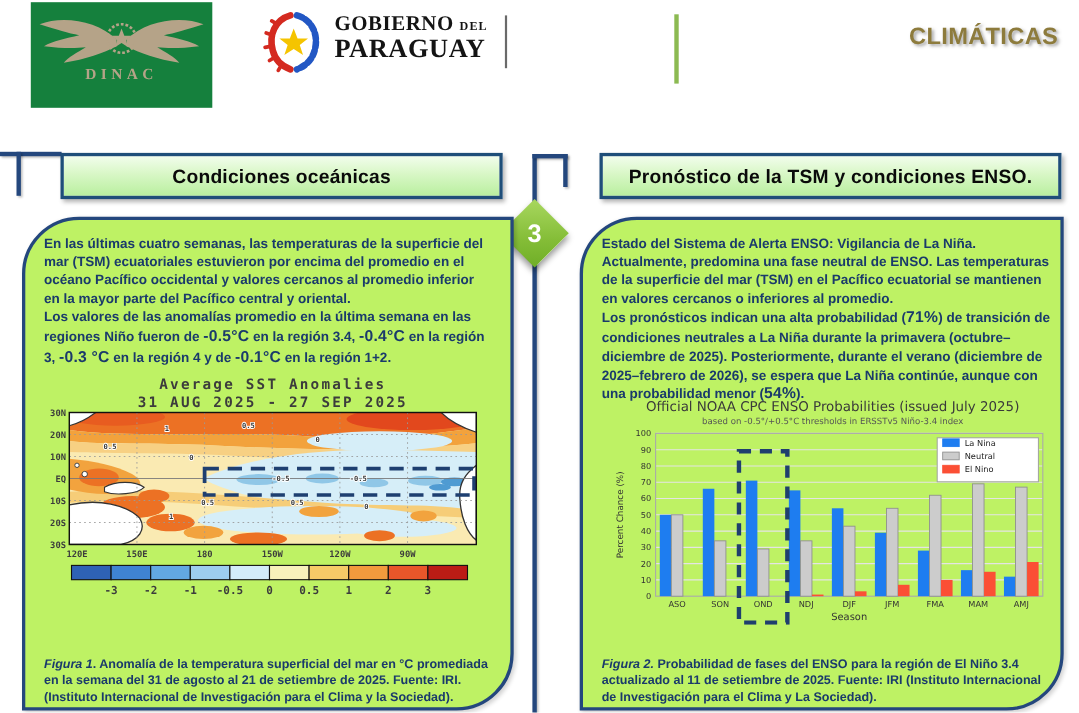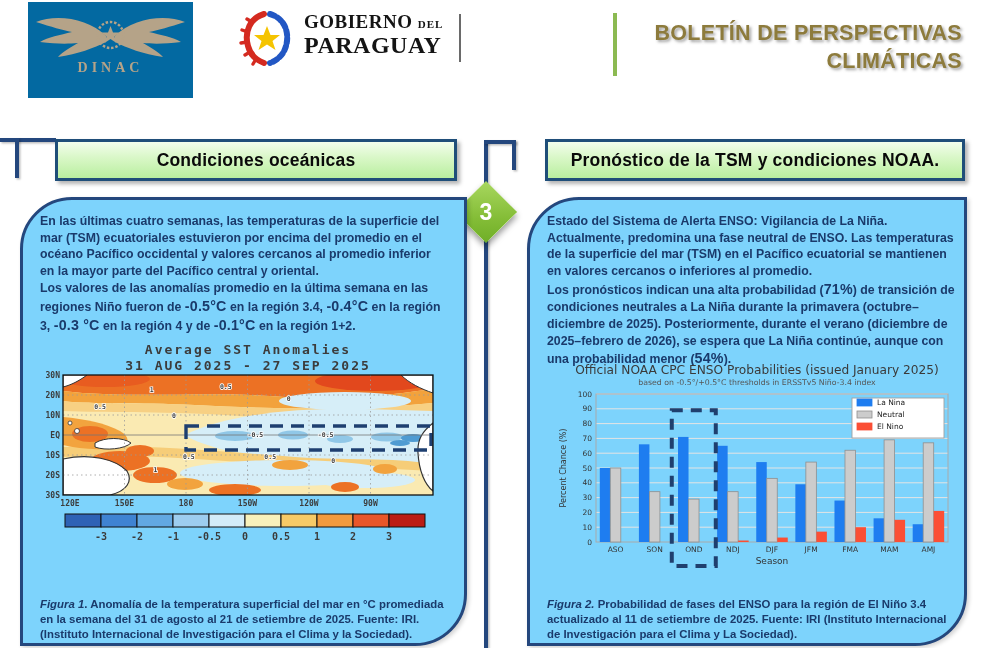--- a/index.html
+++ b/index.html
@@ -1,41 +1,41 @@
 <!DOCTYPE html>
 <html><head>
 <meta charset="utf-8">
 <style>
   html,body{margin:0;padding:0;background:#ffffff;}
   body{font-family:"Liberation Sans",sans-serif;}
   #page{position:relative;width:981px;height:648px;background:#fff;overflow:hidden;}
 
   
-  .dinac-box{position:absolute;left:28px;top:2px;width:165px;height:96px;background:#0369a1;}
+  .dinac-box{position:absolute;left:28px;top:2px;width:165px;height:96px;background:#15803d;}
   .gov-logo{position:absolute;left:238px;top:8px;height:60px;}
   .gov-text{position:absolute;top:12px;font-family:"Liberation Serif",serif;font-weight:700;color:#141414;line-height:1.0;}
   .gov-text .l1{font-size:19px;letter-spacing:.5px;font-family:Liberation Serif, serif;}
   .gov-text .l1 .small{font-size:11px;letter-spacing:1px;}
   .gov-text .l2{font-size:24px;letter-spacing:.5px;margin-top:2px;}
   .gov-divider{position:absolute;left:459px;top:14px;width:2px;height:48px;background:#6a6a6a;}
   .accent-line{position:absolute;left:613px;top:13px;width:4px;height:63px;background:#8cba52;}
   .bulletin-title{position:absolute;left:628px;top:20px;width:334px;text-align:right;font-size:21.5px;font-weight:700;color:#8d7b3c;line-height:1.3;letter-spacing:.3px;text-shadow:2px 2px 3px rgba(90,90,90,.55);}
 
   
   .nline{position:absolute;background:#24477d;box-shadow:1.5px 1.5px 2px rgba(0,0,0,.25);}
   .diamond{position:absolute;left:464px;top:190px;width:44px;height:44px;transform:rotate(45deg);background:linear-gradient(135deg,#a8d75f 0%,#84bd37 60%,#6fae27 100%);box-shadow:3px 3px 6px rgba(0,0,0,.4);}
   .diamond-num{position:absolute;left:464px;top:190px;width:44px;height:44px;display:flex;align-items:center;justify-content:center;color:#fff;font-size:23px;font-weight:700;}
 
   
   .sec-title{position:absolute;height:36px;border:3px solid #1f4e79;background:linear-gradient(180deg,#f2fdec 0%,#d8f7c6 45%,#b9ef9f 100%);box-shadow:2.5px 2.5px 4px rgba(0,0,0,.3);display:flex;align-items:center;justify-content:center;font-size:17.5px;font-weight:800;color:#0a0a0a;letter-spacing:.2px;}
   #title-left{left:55px;top:139px;width:396px;}
   #title-right{left:545px;top:139px;width:414px;}
 
   
-  .panel{position:absolute;top:197px;height:443px;background:#7dd3fc;border:3px solid #24477d;border-radius:52px 0 52px 0;box-shadow:2px 2px 4px rgba(0,0,0,.18);}
+  .panel{position:absolute;top:197px;height:443px;background:#bef264;border:3px solid #24477d;border-radius:52px 0 52px 0;box-shadow:2px 2px 4px rgba(0,0,0,.18);}
   #panel-left{left:20px;width:441px;}
   #panel-right{left:527px;width:434px;}
   .body-text{position:absolute;left:17px;top:13px;width:404px;font-size:12.3px;font-weight:700;color:#1a3a6b;line-height:1.36;}
   .body-text p{margin:0;}
   .body-text .hl{font-size:1.16em;letter-spacing:.2px;}
   .intro-line{}
   .caption{position:absolute;left:17px;top:397px;width:408px;font-size:11.4px;font-weight:700;color:#1a3a6b;line-height:1.33;}
 
   
   #sst-figure{position:absolute;left:12px;top:139px;}
@@ -72,34 +72,33 @@
     <path d="M29,18 L32.5,27 L42,27 L34.5,33 L37.5,42 L29,36.5 L20.5,42 L23.5,33 L16,27 L25.5,27 Z" fill="#f5c400"></path>
   </svg>
   <div class="gov-text" style="left:304px;">
     <div class="l1"><span>GOBIERNO</span> <span class="small">DEL</span></div>
     <div class="l2">PARAGUAY</div>
   </div>
   <div class="gov-divider"></div>
 
   <div class="accent-line"></div>
   <div class="bulletin-title">
-    <div>BOLETÍN DE PERSPECTIVAS</div>
     <div>CLIMÁTICAS</div>
   </div>
 
   <div class="nline" style="left:0;top:138px;width:56px;height:4px;"></div>
   <div class="nline" style="left:15px;top:138px;width:4px;height:40px;"></div>
   <div class="nline" style="left:484px;top:140px;width:4px;height:508px;"></div>
   <div class="nline" style="left:484px;top:140px;width:32px;height:4px;"></div>
   <div class="nline" style="left:512px;top:140px;width:4px;height:30px;"></div>
   <div class="diamond"></div>
   <div class="diamond-num">3</div>
 
   <div class="sec-title" id="title-left">Condiciones oceánicas</div>
-  <div class="sec-title" id="title-right">Pronóstico de la TSM y condiciones NOAA.</div>
+  <div class="sec-title" id="title-right">Pronóstico de la TSM y condiciones ENSO.</div>
 
   <div class="panel" id="panel-left">
     <div class="body-text">
       <p>En las últimas cuatro semanas, las temperaturas de la superficie del mar (TSM) ecuatoriales estuvieron por encima del promedio en el océano Pacífico occidental y valores cercanos al promedio inferior en la mayor parte del Pacífico central y oriental.</p>
       <p><span>Los valores de las anomalías promedio en la última semana en las regiones Niño fueron de </span><span class="hl" style="font-weight: 800;">-0.5°C</span><span> en la región 3.4, </span><span class="hl" style="font-weight: 800;">-0.4°C</span><span> en la región 3, </span><span class="hl" style="font-weight: 800;">-0.3 °C</span><span> en la región 4 y de </span><span class="hl" style="font-weight: 800;">-0.1°C</span><span> en la región 1+2.</span></p>
     </div>
 
     <svg id="sst-figure" width="420" height="210" viewBox="0 0 420 210">
       <defs>
           <clipPath id="mapclip">
@@ -215,21 +214,21 @@
   </div>
 
   <div class="panel" id="panel-right">
     <div class="body-text" style="width:408px;">
       <p class="intro-line">Estado del Sistema de Alerta ENSO: Vigilancia de La Niña.</p>
       <p>Actualmente, predomina una fase neutral de ENSO. Las temperaturas de la superficie del mar (TSM) en el Pacífico ecuatorial se mantienen en valores cercanos o inferiores al promedio.</p>
       <p><span>Los pronósticos indican una alta probabilidad (</span><span class="hl" style="font-weight: 800;">71%</span><span>) de transición de condiciones neutrales a La Niña durante la primavera (octubre–diciembre de 2025). Posteriormente, durante el verano (diciembre de 2025–febrero de 2026), se espera que La Niña continúe, aunque con una probabilidad menor (</span><span class="hl" style="font-weight: 800;">54%</span><span>).</span></p>
     </div>
 
     <div class="chart-head">
-      <div class="chart-title">Official NOAA CPC ENSO Probabilities (issued January 2025)</div>
+      <div class="chart-title">Official NOAA CPC ENSO Probabilities (issued July 2025)</div>
       <div class="chart-sub">based on -0.5°/+0.5°C thresholds in ERSSTv5 Niño-3.4 index</div>
     </div>
     <svg id="enso-chart" width="400" height="180" viewBox="0 0 400 180" class="chart-font">
         <text x="36" y="156.6" text-anchor="end" font-size="7.5" fill="#333">0</text>
         <line x1="40" y1="139.2" x2="392" y2="139.2" stroke="#e4e4e4" stroke-width="1"></line>
         <text x="36" y="141.79999999999998" text-anchor="end" font-size="7.5" fill="#333">10</text>
         <line x1="40" y1="124.4" x2="392" y2="124.4" stroke="#e4e4e4" stroke-width="1"></line>
         <text x="36" y="127" text-anchor="end" font-size="7.5" fill="#333">20</text>
         <line x1="40" y1="109.6" x2="392" y2="109.6" stroke="#e4e4e4" stroke-width="1"></line>
         <text x="36" y="112.19999999999999" text-anchor="end" font-size="7.5" fill="#333">30</text>

